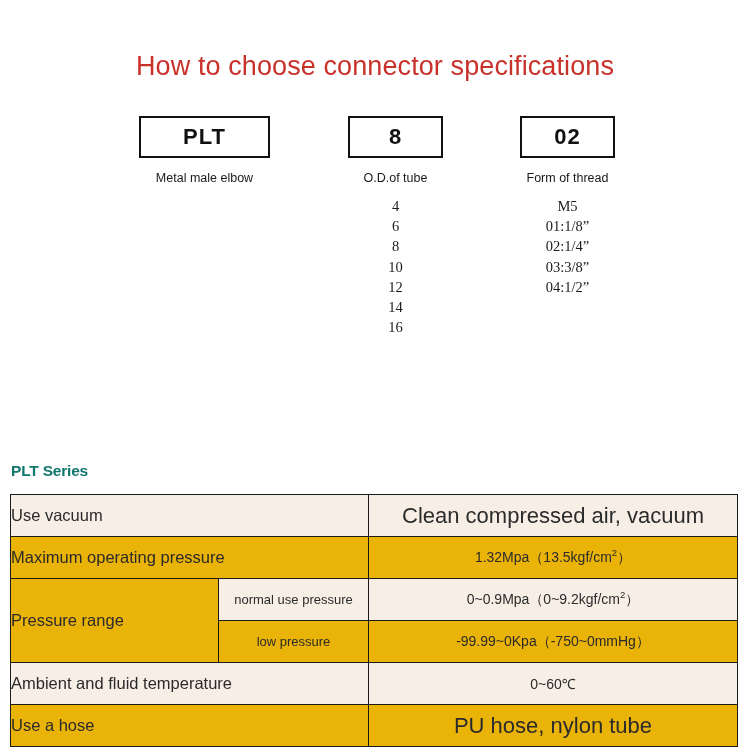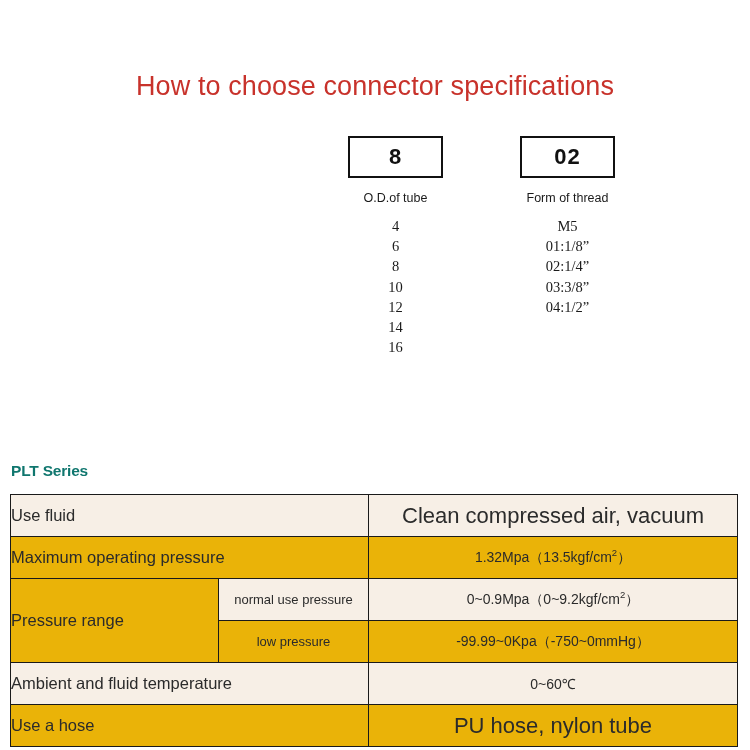--- a/index.html
+++ b/index.html
@@ -12,21 +12,21 @@
     background: #ffffff;
     font-family: "Liberation Sans", sans-serif;
     color: #231f20;
     overflow: hidden;
     position: relative;
   }
 
   
   #header {
     text-align: center;
-    padding-top: 72px;
+    padding-top: 52px;
   }
   #main-title {
     font-size: 27px;
     font-weight: 400;
     color: #c8322b;
     letter-spacing: 0.1px;
     line-height: 1.1;
     margin: 0;
   }
   #sub-title {
@@ -137,20 +137,26 @@
 </style>
 </head>
 <body>
 
 <div id="header">
   <h1 id="main-title">How to choose connector specifications</h1>
 </div>
 
 <div id="code-diagram">
 
+  <div class="code-col" id="col-series">
+    <div class="code-box">
+      <span class="code-box-text">PLT</span>
+    </div>
+    <div class="code-caption">Metal male elbow</div>
+  </div>
 
   <div class="code-col" id="col-od">
     <div class="code-box">
       <span class="code-box-text">8</span>
     </div>
     <div class="code-caption">O.D.of tube</div>
     <div class="code-options">
       <div>4</div>
       <div>6</div>
       <div>8</div>
@@ -182,21 +188,21 @@
 
   <table id="spec-table">
     <colgroup>
       <col style="width:208px">
       <col style="width:150px">
       <col style="width:369px">
     </colgroup>
     <tbody>
 
       <tr>
-        <td class="lbl beige" colspan="2">Use fluid</td>
+        <td class="lbl beige" colspan="2">Use vacuum</td>
         <td class="val beige">Clean compressed air, vacuum</td>
       </tr>
 
       <tr>
         <td class="lbl white" colspan="2">Maximum operating pressure</td>
         <td class="val val-sm white"><span>1.32Mpa（13.5kgf/cm</span><sup>2</sup><span>）</span></td>
       </tr>
 
       <tr>
         <td class="lbl white" rowspan="2">Pressure range</td>

